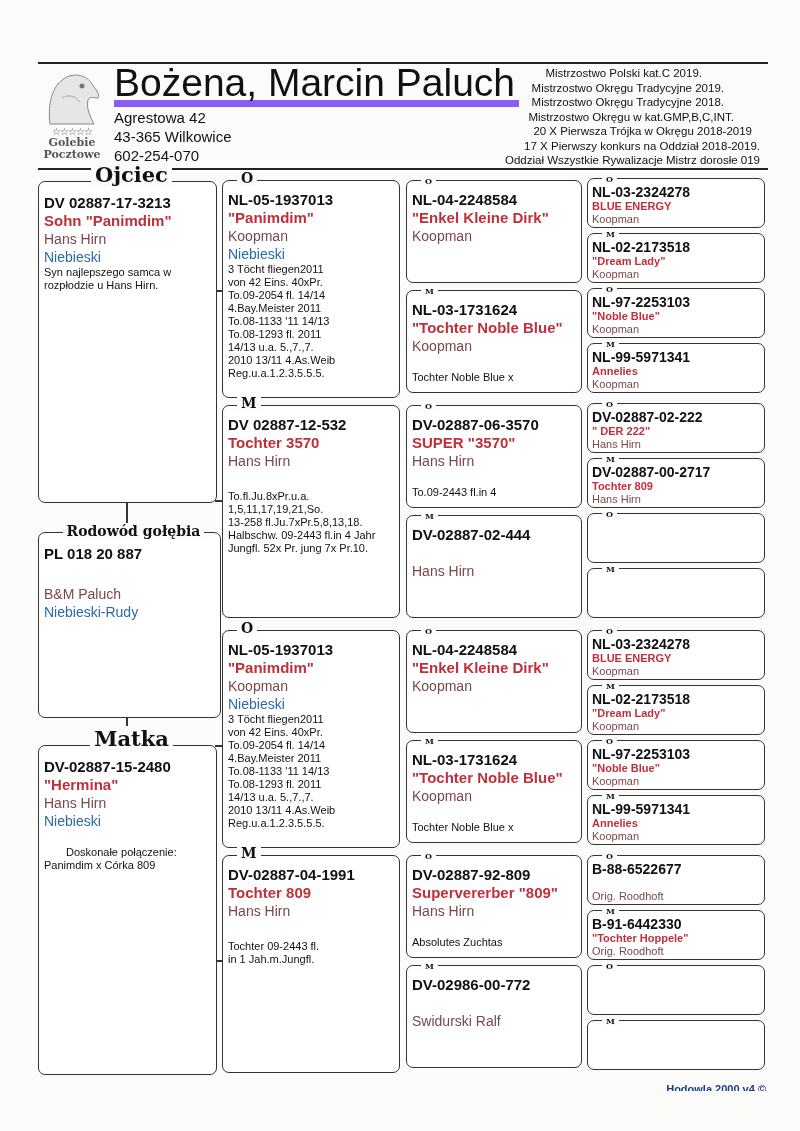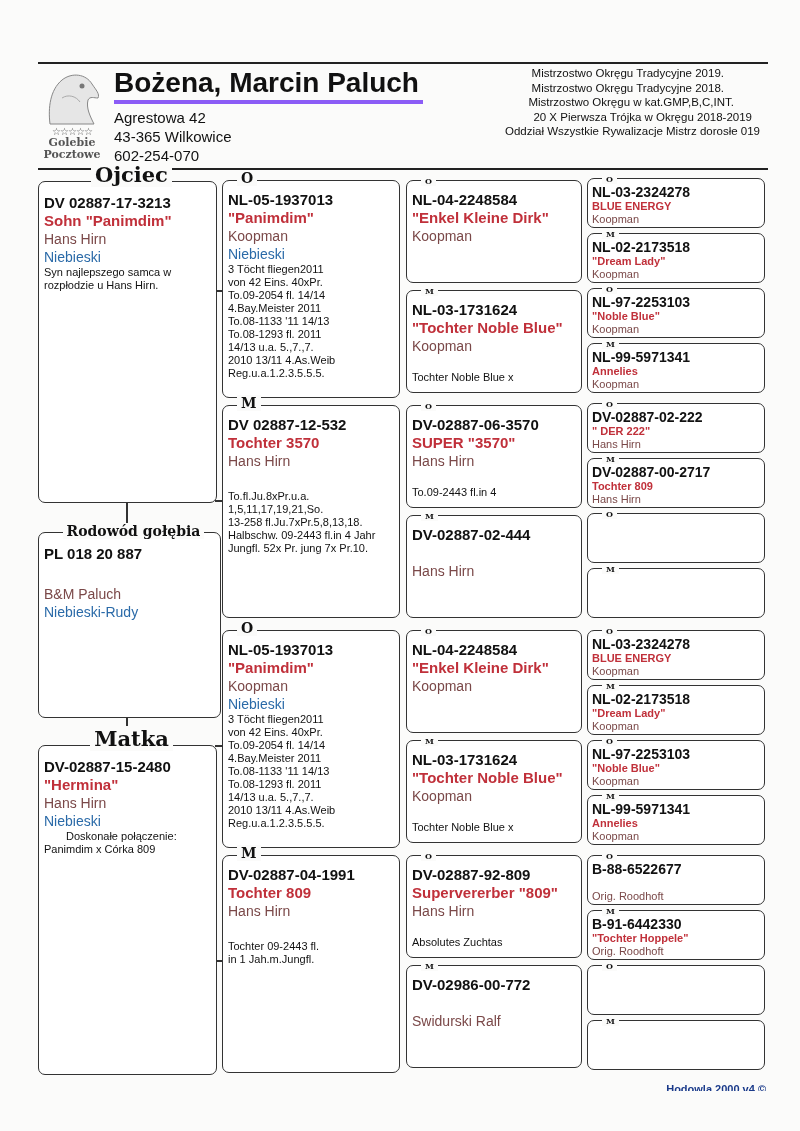--- a/index.html
+++ b/index.html
@@ -2,21 +2,21 @@
 <html><head>
 <meta charset="utf-8">
 <style>
   html,body{margin:0;padding:0;background:#fbfbfa;}
   body{width:800px;height:1131px;position:relative;overflow:hidden;font-family:"Liberation Sans",sans-serif;color:#111;}
   .hline{position:absolute;left:38px;width:730px;height:2px;background:#222;}
   .logo{position:absolute;left:36px;top:68px;width:72px;height:98px;text-align:center;}
   .logo svg{display:block;margin:0 auto;}
   .logo .stars{font-size:10px;color:#555;letter-spacing:-1px;line-height:11px;}
   .logo .lt{font-family:"DejaVu Serif",serif;font-weight:bold;font-size:11px;color:#555;line-height:12px;}
-  .title{position:absolute;left:114px;top:66px;font-size:28px;font-weight:bold;color:#111;border-bottom:4px solid #8b5cf6;padding-right:4px;line-height:34px;}
+  .title{position:absolute;left:114px;top:66px;font-size:39px;font-weight:normal;color:#111;border-bottom:7px solid #8b5cf6;padding-right:4px;line-height:34px;}
   .addr{position:absolute;left:114px;top:108px;font-size:15px;line-height:19px;color:#111;}
   .achv{position:absolute;right:40px;top:66px;width:300px;text-align:center;font-size:11.5px;line-height:14.5px;color:#111;}
   .achv div{text-align:right;}
   .box{position:absolute;background:#fff;border:1.5px solid #333;border-radius:7px;box-sizing:border-box;padding:4px 5px;overflow:visible;}
   .lbl{position:absolute;top:-9px;left:8px;right:0;text-align:center;font-family:"DejaVu Serif",serif;font-weight:bold;line-height:14px;}
   .lbl span{background:#fbfbfa;padding:0 4px;}
   .lbl.small{font-size:8px;top:-7px;left:14px;right:auto;}
   .lbl.mid{font-size:14px;top:-10px;left:14px;right:auto;}
   .lbl.big{font-size:21px;top:-14px;}
   .lbl.rod{font-size:14px;top:-9px;}
@@ -45,24 +45,26 @@
   <div class="lt">Golebie</div>
   <div class="lt">Pocztowe</div>
 </div>
 <div class="title">Bożena, Marcin Paluch</div>
 <div class="addr">
   <div>Agrestowa 42</div>
   <div>43-365 Wilkowice</div>
   <div>602-254-070</div>
 </div>
 <div class="achv">
+  <div style="padding-right:58px">Mistrzostwo Polski kat.C 2019.</div>
   <div style="padding-right:36px">Mistrzostwo Okręgu Tradycyjne 2019.</div>
   <div style="padding-right:36px">Mistrzostwo Okręgu Tradycyjne 2018.</div>
   <div style="padding-right:26px">Mistrzostwo Okręgu w kat.GMP,B,C,INT.</div>
   <div style="padding-right:8px">20 X  Pierwsza Trójka w Okręgu 2018-2019</div>
+  <div style="padding-right:0">17 X  Pierwszy konkurs na Oddział 2018-2019.</div>
   <div>Oddział Wszystkie Rywalizacje Mistrz dorosłe 019</div>
 </div>
 <div class="hline" style="top:168px;"></div>
 
 <div class="conn" style="left:126px;top:502px;width:2px;height:28px;"></div>
 <div class="conn" style="left:126px;top:718px;width:2px;height:26px;"></div>
 <div class="conn" style="left:215px;top:290px;width:8px;height:2px;"></div>
 <div class="conn" style="left:215px;top:500px;width:8px;height:2px;"></div>
 <div class="conn" style="left:215px;top:745px;width:8px;height:2px;"></div>
 <div class="conn" style="left:215px;top:960px;width:8px;height:2px;"></div>
@@ -83,21 +85,21 @@
   <div class="col">Niebieski</div>
   <div class="note" style="">Syn najlepszego samca w rozpłodzie u Hans Hirn.</div>
 </div>
 
 <div class="box" style="left:38px;top:745px;width:179px;height:330px;">
   <div class="lbl big"><span>Matka</span></div>
   <div class="ring" style="margin-top:8px">DV-02887-15-2480</div>
   <div class="nm">"Hermina"</div>
   <div class="br">Hans Hirn</div>
   <div class="col">Niebieski</div>
-  <div class="note" style="margin-top:0;padding-left:22px">Doskonałe połączenie:</div>
+  <div class="note" style="margin-top:16px;padding-left:22px">Doskonałe połączenie:</div>
   <div class="note">Panimdim x Córka 809</div>
 </div>
 
 <div class="box" style="left:222px;top:180px;width:178px;height:218px;">
   <div class="lbl mid"><span>O</span></div>
   <div class="ring" style="margin-top:6px">NL-05-1937013</div>
   <div class="nm">"Panimdim"</div>
   <div class="br">Koopman</div>
   <div class="col">Niebieski</div>
   <div class="note">

